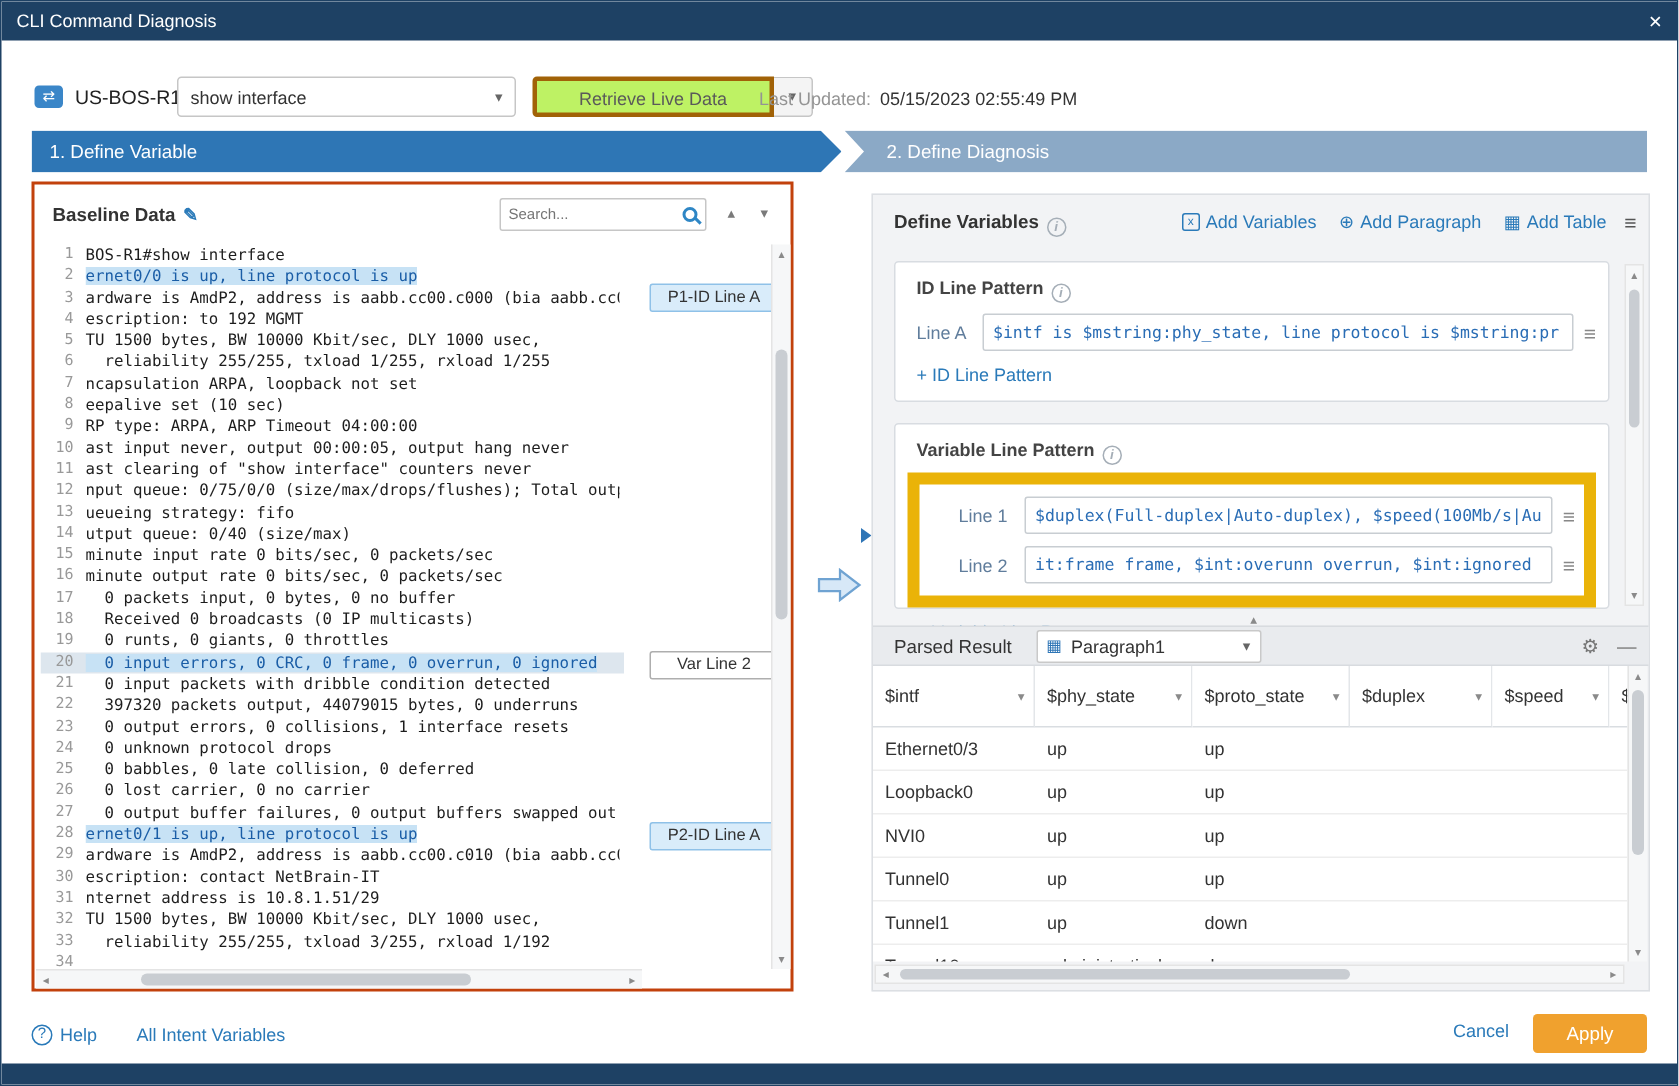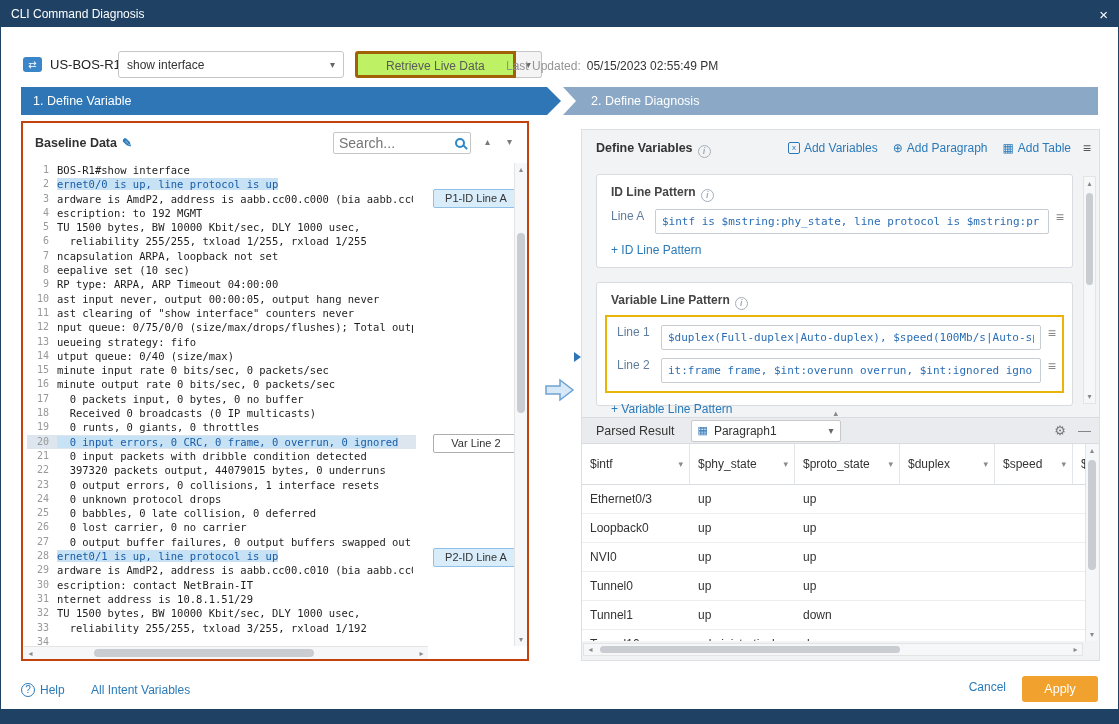--- a/index.html
+++ b/index.html
@@ -28,21 +28,21 @@
   .steps{position:absolute;left:20px;top:86px;right:20px;height:28px}
   .step{position:absolute;top:0;height:28px;color:#fff;font-size:12.5px;line-height:28px;cursor:pointer}
   .step1{left:0;width:540px;background:#2e76b5;clip-path:polygon(0 0,calc(100% - 14px) 0,100% 50%,calc(100% - 14px) 100%,0 100%);padding-left:12px}
   .step2{left:542px;right:0;background:#8ba9c6;clip-path:polygon(0 0,100% 0,100% 100%,0 100%,13px 50%);padding-left:28px}
 
   
   .left-panel{position:absolute;left:20px;top:120px;width:508px;height:540px;border:2px solid #c2410c;background:#fff}
   .lp-title{position:absolute;left:12px;top:13px;font-weight:bold;font-size:12.5px;color:#333}
   .pencil{color:#2a7ab9;font-size:12px;margin-left:5px;cursor:pointer}
   .search-box{position:absolute;left:310px;top:9px;width:138px;height:22px;border:1px solid #c6c6c6;border-radius:2px;background:#fff;display:flex;align-items:center;padding:0 5px}
-  .search-box input{border:none;outline:none;flex:1;font-size:14px;font-family:"Liberation Sans",sans-serif;color:#555;min-width:0}
+  .search-box input{border:none;outline:none;flex:1;font-size:10px;font-family:"Liberation Sans",sans-serif;color:#555;min-width:0}
   .mag{width:10px;height:10px;border:2px solid #2e86c5;border-radius:50%;position:relative;flex:none;cursor:pointer}
   .mag:after{content:"";position:absolute;width:6px;height:2px;background:#2e86c5;transform:rotate(45deg);right:-5px;bottom:-2px}
   .find-arrow{position:absolute;top:13px;color:#7a7a7a;font-size:10px;cursor:pointer}
   .find-up{left:462px}.find-down{left:484px}
 
   
   .code-view{position:absolute;left:4px;top:40px;right:14px;bottom:13px;overflow:hidden}
   .code-line{display:flex;height:14.3px;line-height:14.3px;font-family:"DejaVu Sans Mono",monospace;font-size:10.5px;color:#1d1d1d;width:389px;cursor:default}
   .code-line.sel{background:#dde6ee}
   .ln{width:22px;text-align:right;margin-right:8px;color:#999;font-size:10px;flex:none;font-family:"DejaVu Sans Mono",monospace}
@@ -77,26 +77,26 @@
   .dv-actions{position:absolute;right:28px;top:11px;display:flex;gap:15px;align-items:center;color:#2a7ab9;font-size:12px}
   .dv-actions .act{display:flex;align-items:center;gap:4px;cursor:pointer}
   .xsq{display:inline-block;width:12px;height:12px;border:1px solid #2a7ab9;border-radius:2px;font-size:8px;line-height:10px;text-align:center}
   .blu-ic{font-size:12px}
   .dv-burger{position:absolute;right:8px;top:10px;color:#555;font-size:14px;cursor:pointer}
 
   .pat-box{position:absolute;left:14px;right:26px;background:#fff;border:1px solid #d8dce1;border-radius:3px}
   .id-box{top:44px;height:94px}
   .var-box{top:152px;height:124px}
   .box-title{padding:10px 0 0 14px;font-weight:bold;font-size:12px;color:#444}
-  .p-row{display:flex;margin:7px 8px 0 14px}
+  .p-row{display:flex;align-items:center;margin:7px 8px 0 14px}
   .p-label{width:44px;color:#607d9c;flex:none;font-size:12px}
   .p-input{flex:1;height:25px;border:1px solid #c8cdd2;border-radius:2px;background:#fff;color:#2a6db5;font-family:"DejaVu Sans Mono",monospace;font-size:11px;padding:0 6px;outline:none;white-space:nowrap;overflow:hidden;min-width:0}
   .row-burger{color:#888;font-size:14px;margin-left:7px;cursor:pointer;flex:none}
   .add-link{color:#2a7ab9;font-size:12px;padding:9px 0 0 14px;cursor:pointer}
-  .orange-wrap{border:2px solid #eab308;margin:5px 8px 0 8px;padding:0 4px 8px 4px}
+  .orange-wrap{border:8px solid #eab308;margin:5px 8px 0 8px;padding:0 4px 8px 20px}
   .orange-wrap .p-row{margin:8px 2px 0 6px}
 
   .dv-sb{top:46px;right:3px;height:228px;width:13px;border:1px solid #e4e4e4}
   .dv-sb .arr{height:13px;line-height:13px}
   .dv-sb .a-down{position:absolute;bottom:0;left:0;right:0}
   .dv-sb .thumb{left:2px;right:2px;top:16px;height:92px}
 
   .collapse{position:absolute;top:278px;left:50%;margin-left:-7px;color:#8a8a8a;font-size:9px;cursor:pointer}
 
   

